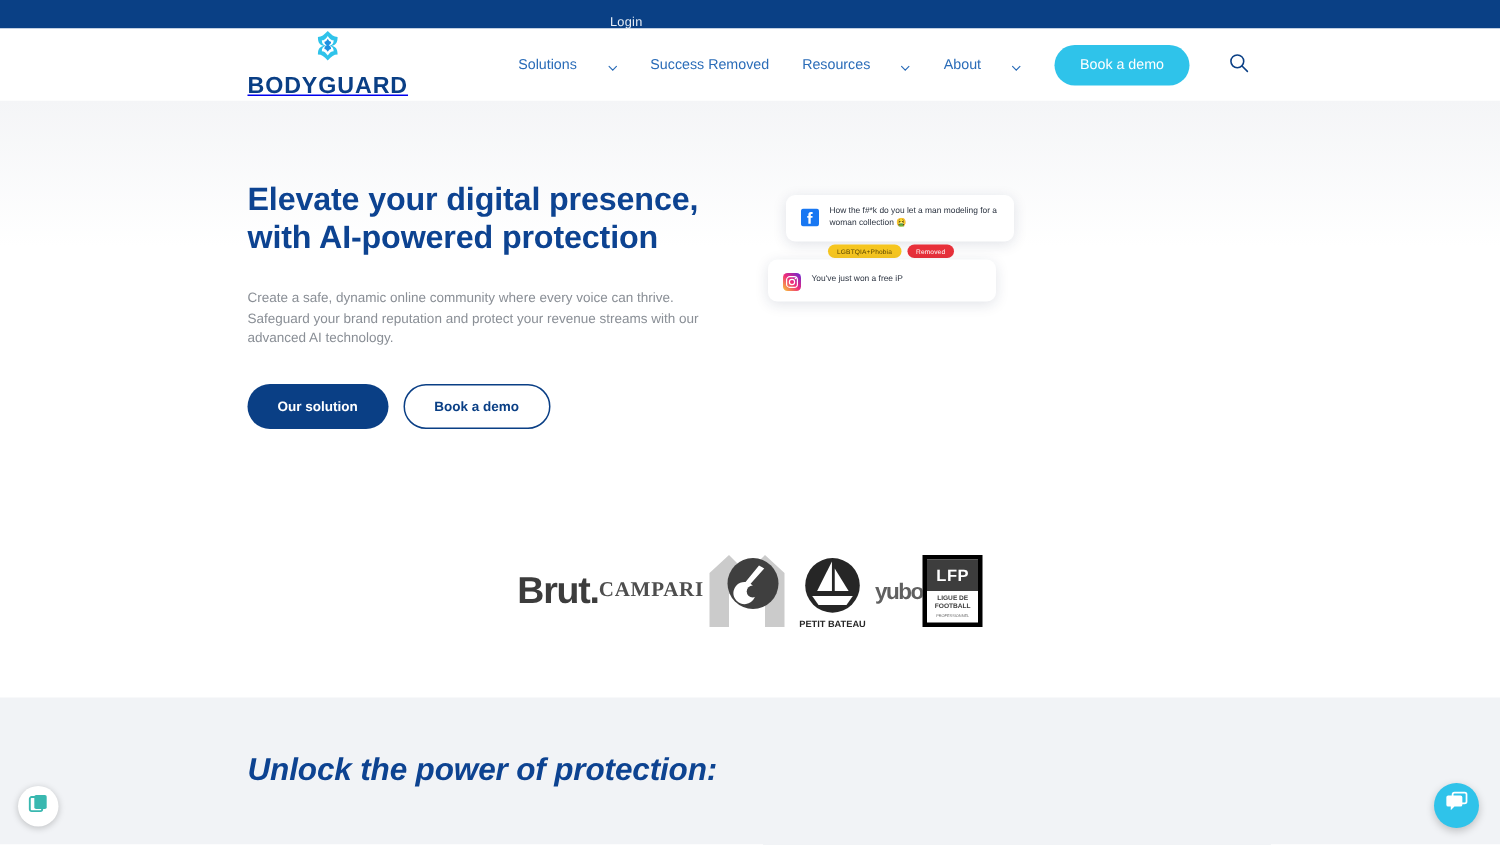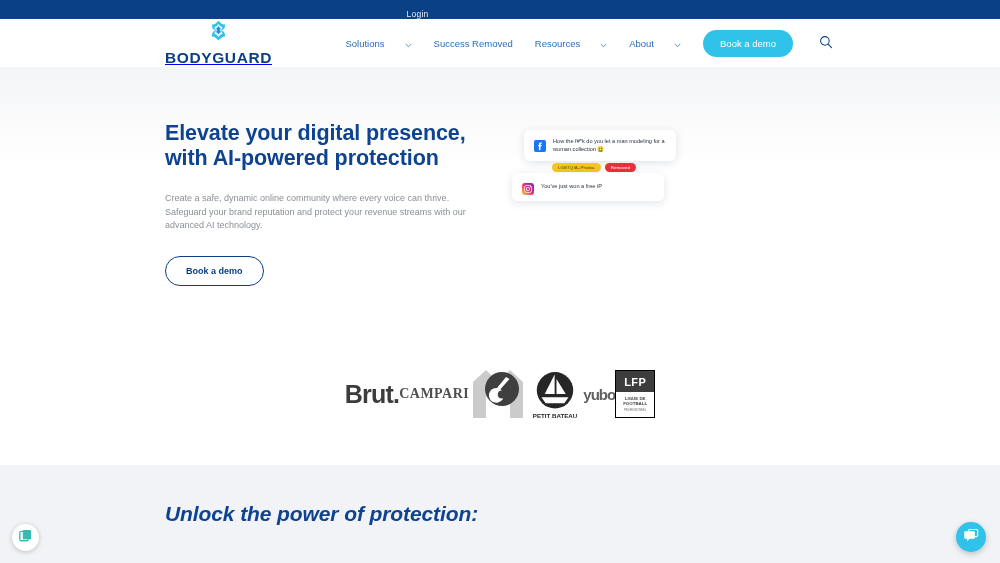--- a/index.html
+++ b/index.html
@@ -180,21 +180,21 @@
   }
   .brand-campari {
     font-family: "Liberation Serif", serif;
     font-size: 14px; font-weight: bold; color: #1d4ed8; letter-spacing: .5px;
   }
   .brand-yubo {
     font-size: 15px; font-weight: bold; color: #0f766e;
     letter-spacing: -1px; font-style: normal;
   }
   .lfp-box {
-    width: 40px; height: 48px; border: 1px solid #000000;
+    width: 40px; height: 48px; border: 3px solid #000000;
     display: flex; flex-direction: column; background:#fff;
   }
   .lfp-top {
     background: #3d3d3d; color: #fff; font-weight: bold; font-size: 11px;
     height: 21px; display: flex; align-items: center; justify-content: center;
     letter-spacing: .4px;
   }
   .lfp-bot {
     flex: 1; display: flex; flex-direction: column; align-items: center; justify-content: center;
     font-size: 4.4px; font-weight: bold; color: #3d3d3d; line-height: 5.4px; text-align: center;
@@ -298,20 +298,21 @@
 
   <div class="hero">
     <div class="hero-inner">
       <div class="hero-left">
         <h1 class="hero-title">
           <span>Elevate your digital presence,</span><br>
           <span>with AI-powered protection</span>
         </h1>
         <p class="hero-sub">Create a safe, dynamic online community where every voice can thrive. Safeguard your brand reputation and protect your revenue streams with our advanced AI technology.</p>
         <div class="hero-ctas">
+          <button class="btn-solid">Our solution</button>
           <button class="btn-outline">Book a demo</button>
         </div>
       </div>
 
       <div class="hero-right">
         <div class="card card-1">
           <span class="sm-icon">
             <svg width="12" height="12" viewBox="0 0 20 20">
               <rect width="20" height="20" rx="3" fill="#1877f2"></rect>
               <path d="M12.7 10.4h-1.9V17H8.2v-6.6H6.9V8.2h1.3V6.9c0-1.8.8-2.9 2.9-2.9h1.8v2.2h-1.1c-.8 0-.9.3-.9.9v1.1h2l-.2 2.2z" fill="#fff"></path>

